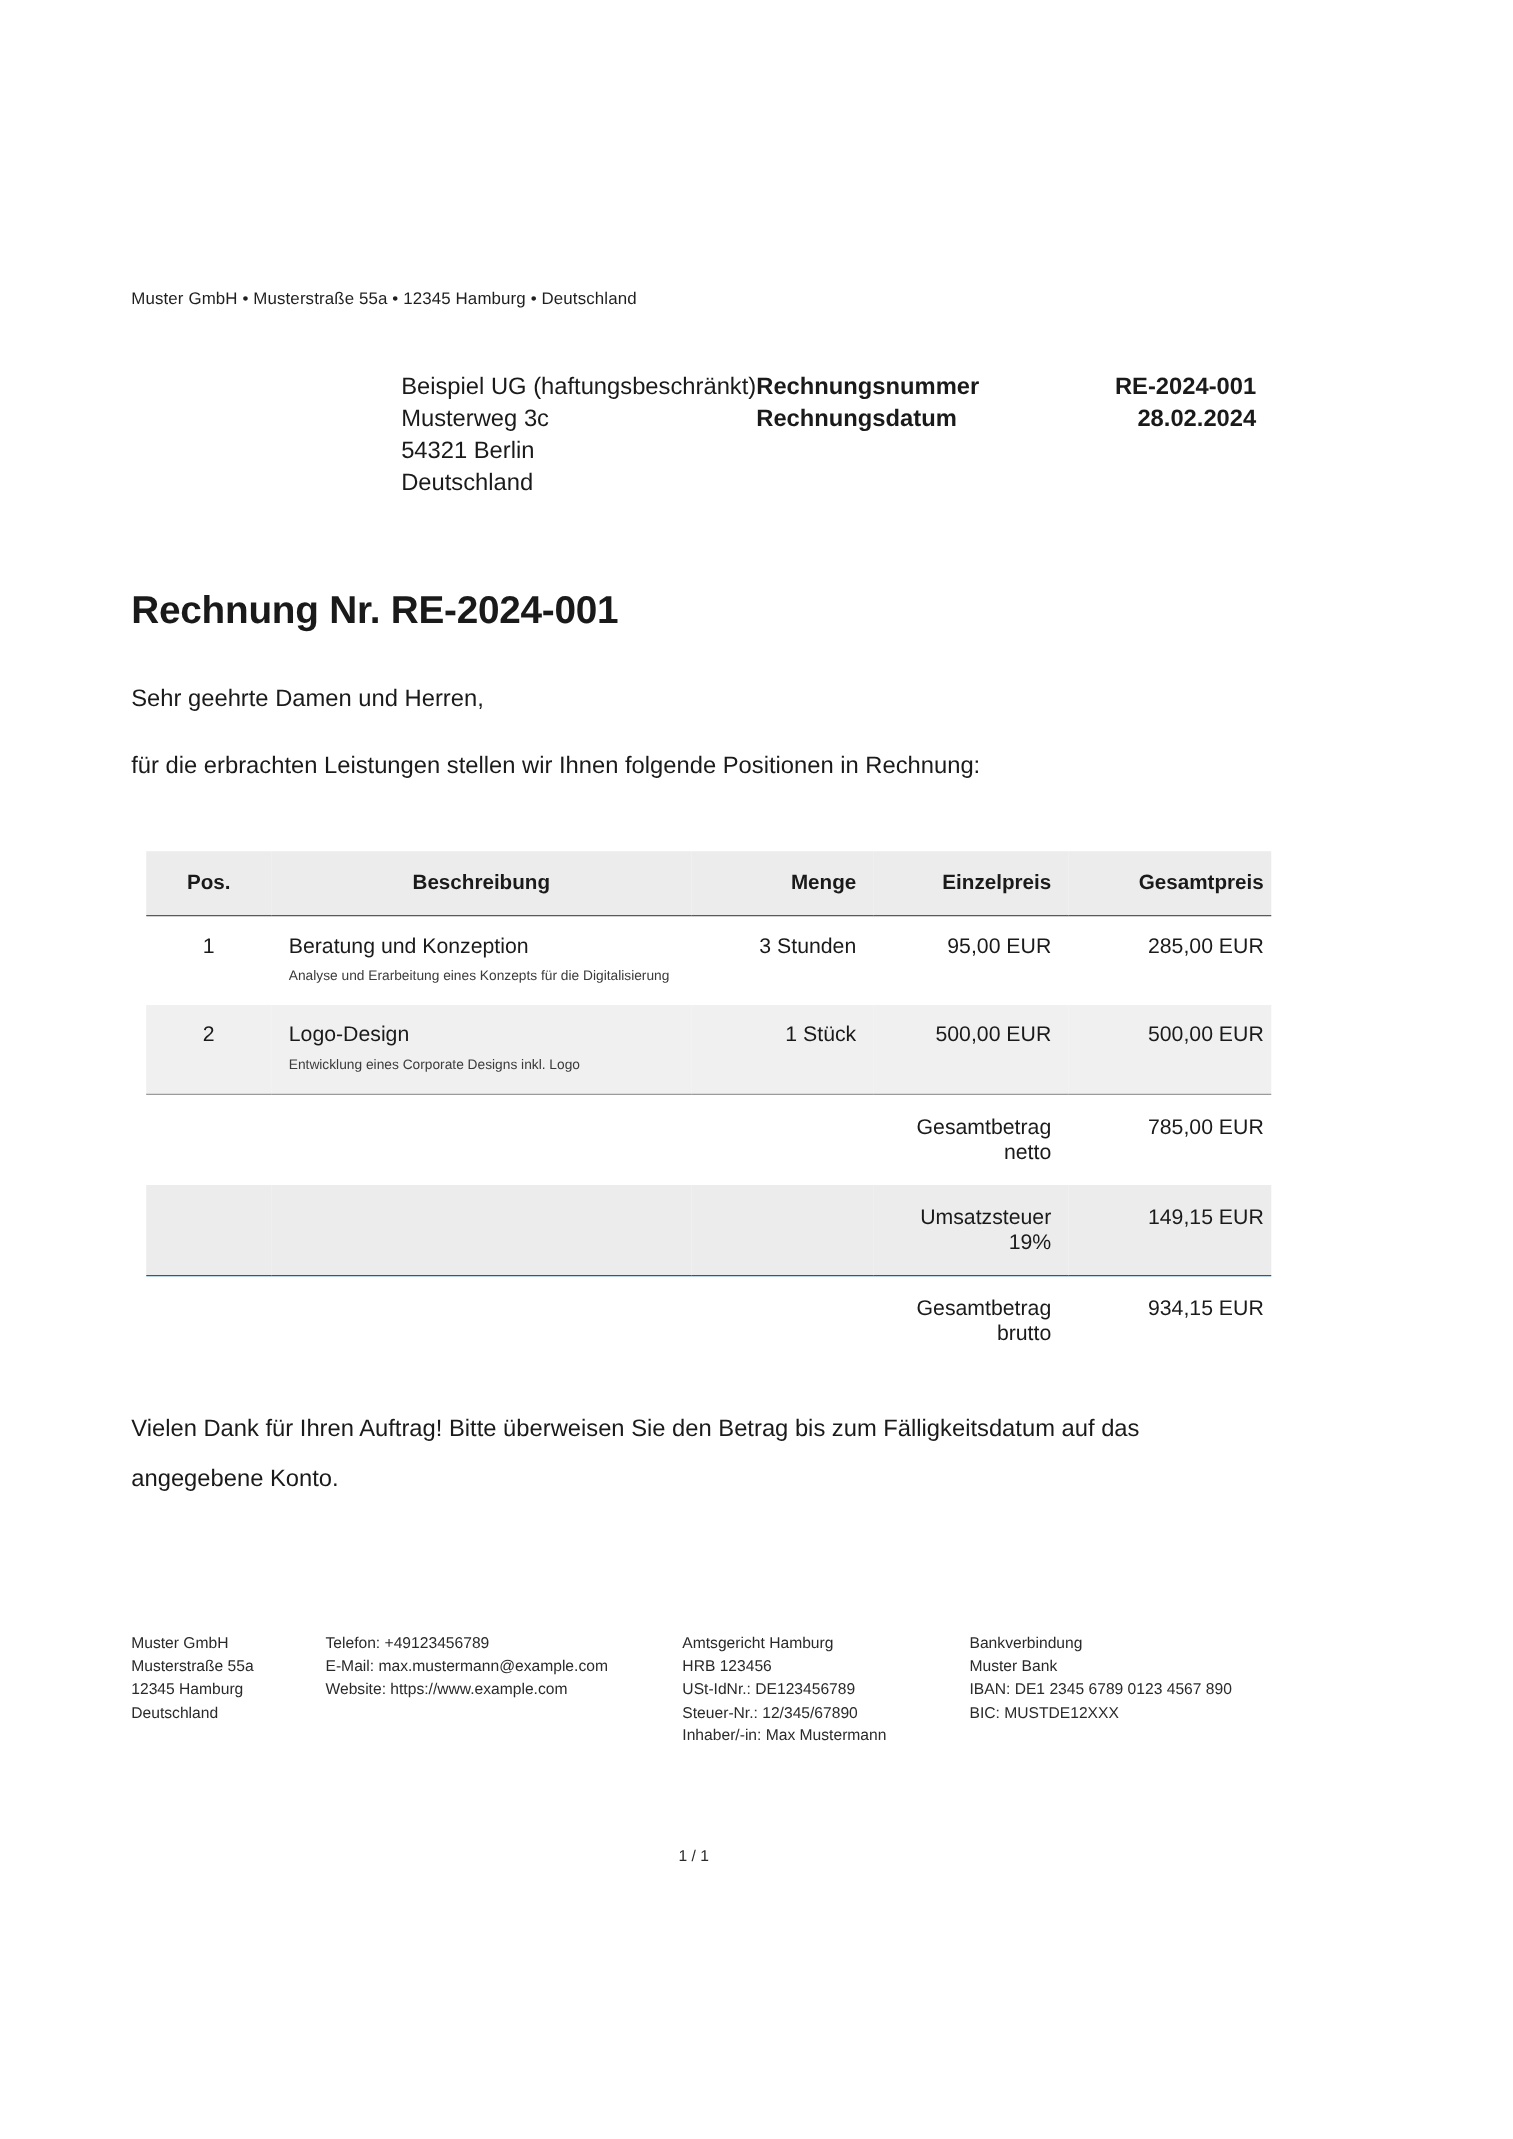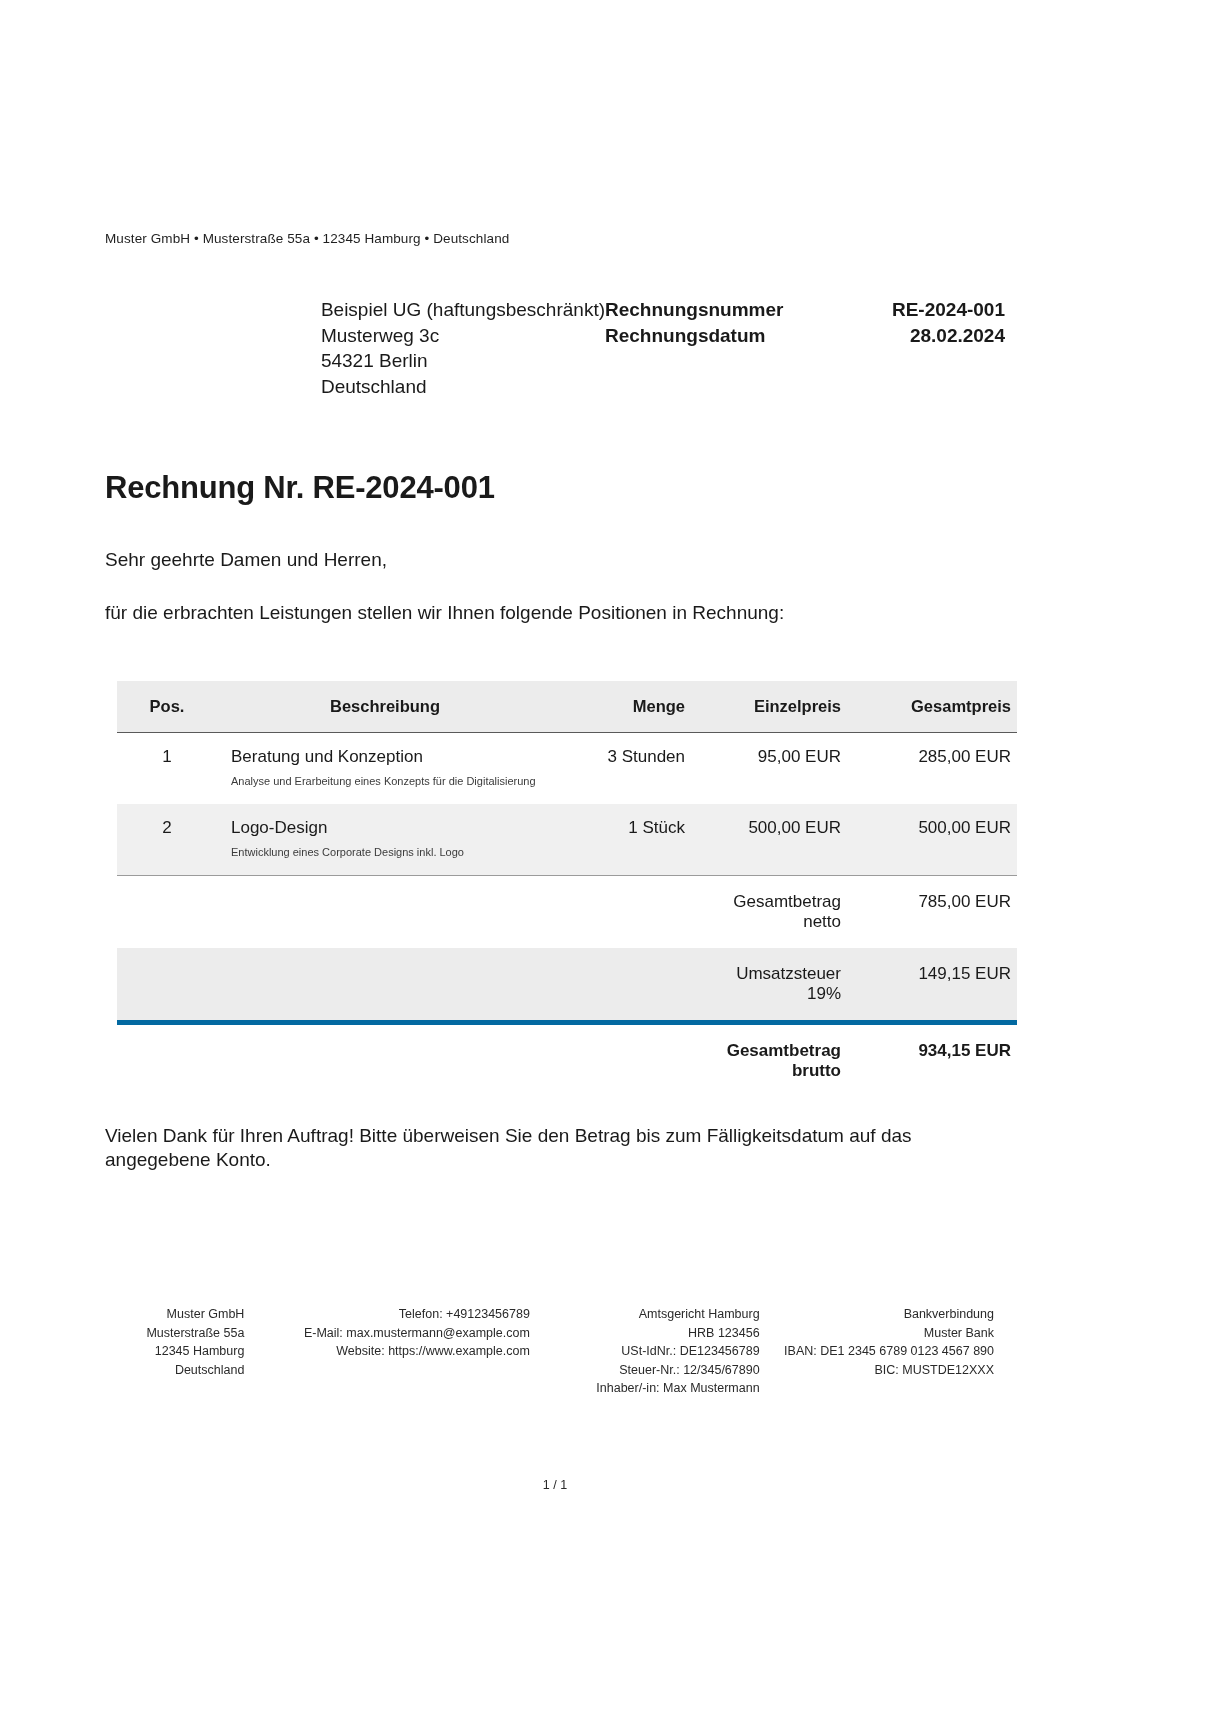--- a/index.html
+++ b/index.html
@@ -144,46 +144,46 @@
 
   tr.sum-row td {
     font-size: 17px;
     padding: 16px 14px;
   }
   tr.sum-row.first-sum td { border-top: 1px solid #9b9b9b; }
   tr.sum-row.alt td { background: #ececec; }
   tr.sum-row td.sum-label { text-align: right; }
   tr.sum-row td.sum-value { text-align: right; padding-right: 6px; }
   tr.sum-row.grand td {
-    font-weight: bold;
-    border-top: 5px solid #0369a1;
+    font-weight: normal;
+    border-top: 1px solid #0369a1;
   }
 
   
   .closing {
     position: absolute;
     top: 1124px;
     left: 0;
     width: 890px;
     font-size: 19px;
-    line-height: 24px;
+    line-height: 40px;
   }
 
   
   .footer {
     position: absolute;
     top: 1305px;
     left: 0;
     width: 905px;
     display: flex;
     font-size: 12.5px;
     line-height: 18.5px;
     color: #2a2a2a;
   }
-  .footer-col { padding-right: 16px; text-align: right; }
+  .footer-col { padding-right: 16px; }
   .footer-col.col1 { width: 150px; }
   .footer-col.col2 { width: 290px; }
   .footer-col.col3 { width: 230px; }
   .footer-col.col4 { width: 235px; }
   .footer-col div { white-space: nowrap; }
 
   .page-number {
     position: absolute;
     top: 1478px;
     left: 0;

